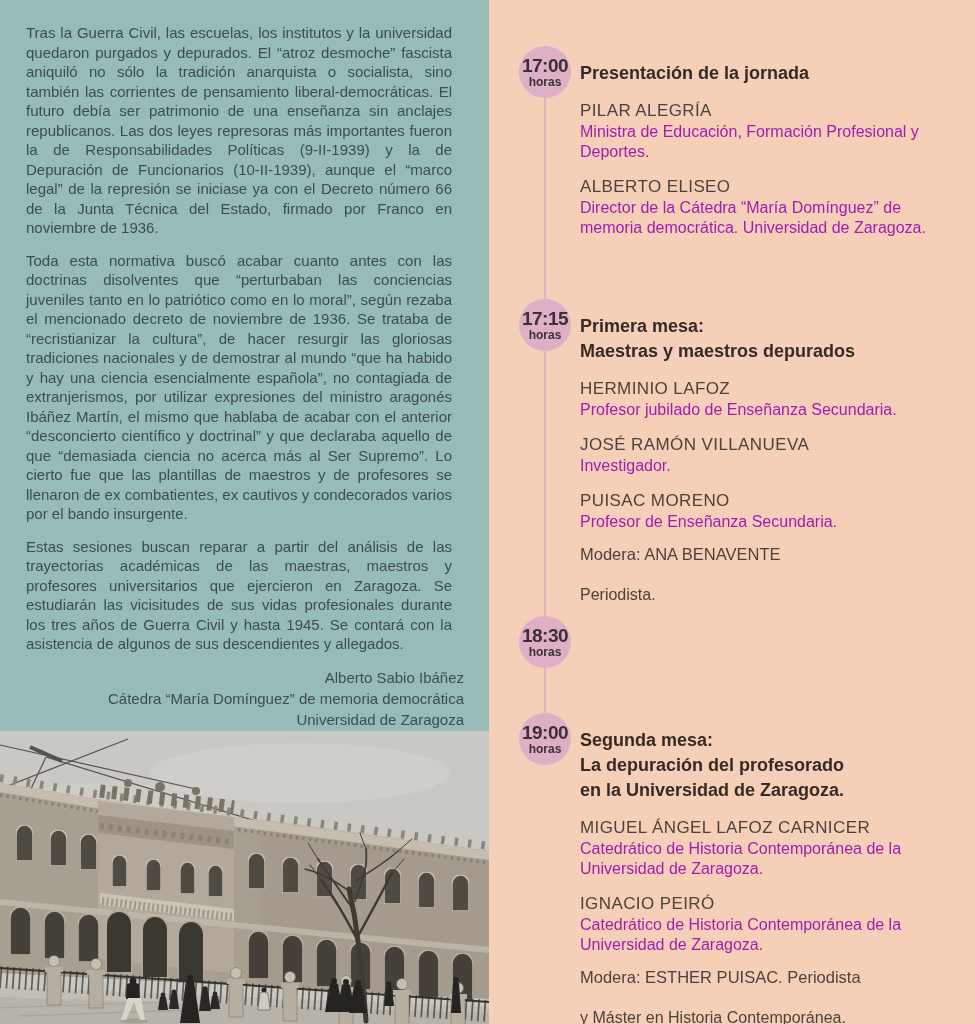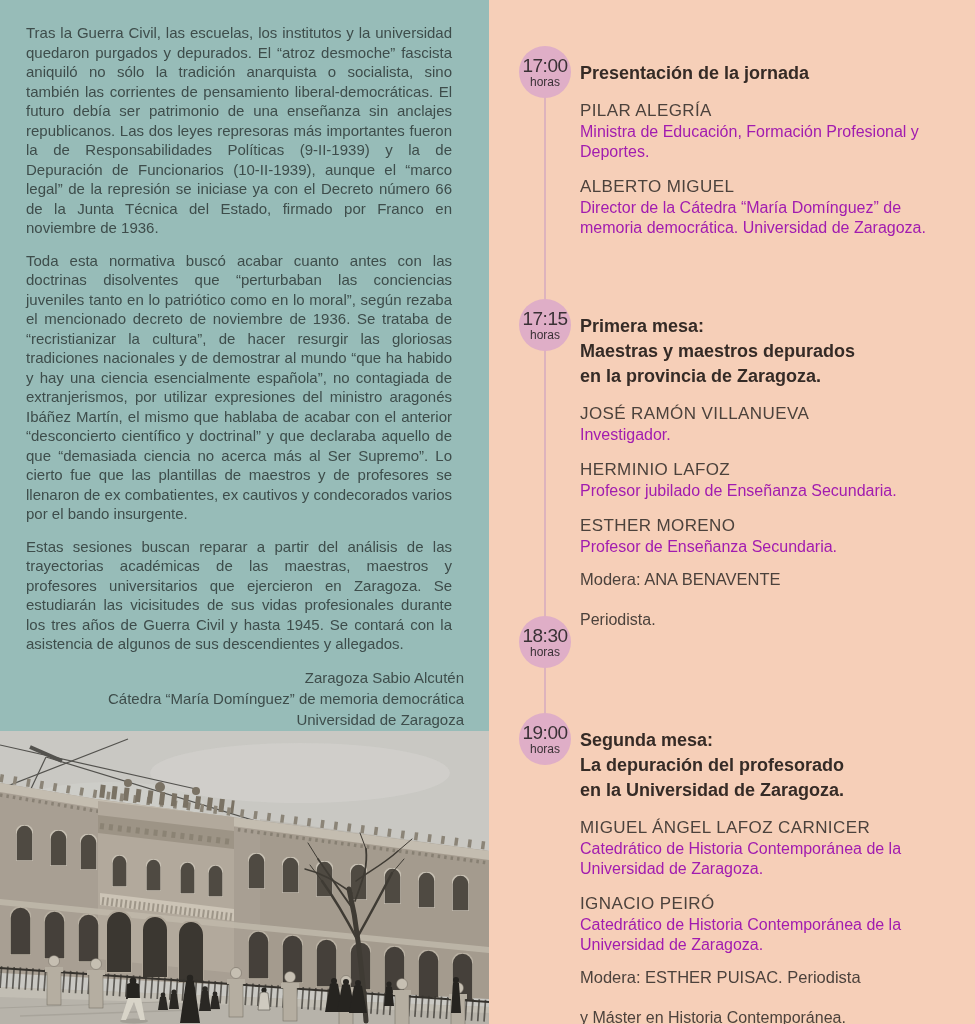--- a/index.html
+++ b/index.html
@@ -37,43 +37,43 @@
   .session{position:absolute;left:0;width:100%;}
   .session-1{top:46px;}
   .session-2{top:299px;}
   .session-3{top:616px;}
   .session-4{top:713px;}
   .bubble{
     position:absolute;left:30px;top:0;width:52px;height:52px;border-radius:50%;
     background:#dfaec7;color:#3a3136;
     display:flex;flex-direction:column;align-items:center;justify-content:center;
   }
-  .bubble .time{font-size:19px;font-weight:normal;line-height:1;letter-spacing:-0.5px;}
-  .bubble .unit{font-size:12px;line-height:1;margin-top:1px;}
+  .bubble .time{font-size:19px;font-weight:bold;line-height:1;letter-spacing:-0.5px;}
+  .bubble .unit{font-size:12px;line-height:1;margin-top:1px;font-weight:bold;}
   .content{margin:0 34px 0 91px;padding-top:15px;}
   .title div{
     font-weight:bold;font-size:18px;line-height:25px;color:#352b26;
   }
   .entry{margin-top:14px;}
   .entry .name{font-size:17px;letter-spacing:0.4px;color:#4c423c;line-height:22px;}
   .entry .role{font-size:16px;color:#a21caf;line-height:20px;}
   .moderator{margin-top:11px;}
   .moderator .mod-line1{font-size:16.5px;color:#4c423c;line-height:22px;}
   .moderator .mod-line2{font-size:16px;color:#4c423c;line-height:22px;margin-top:19px;}
 </style>
 </head>
 <body>
 
 <div class="left-col">
   <div class="intro">
     <p>Tras la Guerra Civil, las escuelas, los institutos y la universidad quedaron purgados y depurados. El “atroz desmoche” fascista aniquiló no sólo la tradición anarquista o socialista, sino también las corrientes de pensamiento liberal-democráticas. El futuro debía ser patrimonio de una enseñanza sin anclajes republicanos. Las dos leyes represoras más importantes fueron la de Responsabilidades Políticas (9-II-1939) y la de Depuración de Funcionarios (10-II-1939), aunque el “marco legal” de la represión se iniciase ya con el Decreto número 66 de la Junta Técnica del Estado, firmado por Franco en noviembre de 1936.</p>
     <p>Toda esta normativa buscó acabar cuanto antes con las doctrinas disolventes que “perturbaban las conciencias juveniles tanto en lo patriótico como en lo moral”, según rezaba el mencionado decreto de noviembre de 1936. Se trataba de “recristianizar la cultura”, de hacer resurgir las gloriosas tradiciones nacionales y de demostrar al mundo “que ha habido y hay una ciencia esencialmente española”, no contagiada de extranjerismos, por utilizar expresiones del ministro aragonés Ibáñez Martín, el mismo que hablaba de acabar con el anterior “desconcierto científico y doctrinal” y que declaraba aquello de que “demasiada ciencia no acerca más al Ser Supremo”. Lo cierto fue que las plantillas de maestros y de profesores se llenaron de ex combatientes, ex cautivos y condecorados varios por el bando insurgente.</p>
     <p>Estas sesiones buscan reparar a partir del análisis de las trayectorias académicas de las maestras, maestros y profesores universitarios que ejercieron en Zaragoza. Se estudiarán las vicisitudes de sus vidas profesionales durante los tres años de Guerra Civil y hasta 1945. Se contará con la asistencia de algunos de sus descendientes y allegados.</p>
     <div class="signature">
-      <div>Zaragoza Sabio Alcutén</div>
+      <div>Alberto Sabio Ibáñez</div>
       <div>Cátedra “María Domínguez” de memoria democrática</div>
       <div>Universidad de Zaragoza</div>
     </div>
   </div>
 
   <div class="photo">
     <svg viewBox="0 0 489 293" preserveAspectRatio="none">
       <defs>
         <symbol id="uwin" viewBox="0 0 17 36">
           <path d="M0,9 A8.5,9 0 0 1 17,9 V36 H0 Z" fill="#4f4a42" stroke="#c6bfb2" stroke-width="1.5"></path>
@@ -244,47 +244,46 @@
     </div>
     <div class="content">
       <div class="title">
         <div>Presentación de la jornada</div>
       </div>
       <div class="entry">
         <div class="name">PILAR ALEGRÍA</div>
         <div class="role">Ministra de Educación, Formación Profesional y Deportes.</div>
       </div>
       <div class="entry">
-        <div class="name">ALBERTO MIGUEL</div>
+        <div class="name">ALBERTO ELISEO</div>
         <div class="role">Director de la Cátedra “María Domínguez” de memoria democrática. Universidad de Zaragoza.</div>
       </div>
     </div>
   </div>
 
   <div class="session session-2">
     <div class="bubble">
       <div class="time">17:15</div>
       <div class="unit">horas</div>
     </div>
     <div class="content">
       <div class="title">
         <div>Primera mesa:</div>
         <div>Maestras y maestros depurados</div>
-        <div>en la provincia de Zaragoza.</div>
+      </div>
+      <div class="entry">
+        <div class="name">HERMINIO LAFOZ</div>
+        <div class="role">Profesor jubilado de Enseñanza Secundaria.</div>
       </div>
       <div class="entry">
         <div class="name">JOSÉ RAMÓN VILLANUEVA</div>
         <div class="role">Investigador.</div>
       </div>
       <div class="entry">
-        <div class="name">HERMINIO LAFOZ</div>
-        <div class="role">Profesor jubilado de Enseñanza Secundaria.</div>
-      </div>
-      <div class="entry">
-        <div class="name">ESTHER MORENO</div>
+        <div class="name">PUISAC MORENO</div>
         <div class="role">Profesor de Enseñanza Secundaria.</div>
       </div>
       <div class="moderator">
         <div class="mod-line1">Modera: ANA BENAVENTE</div>
         <div class="mod-line2">Periodista.</div>
       </div>
     </div>
   </div>
 
   <div class="session session-3">

